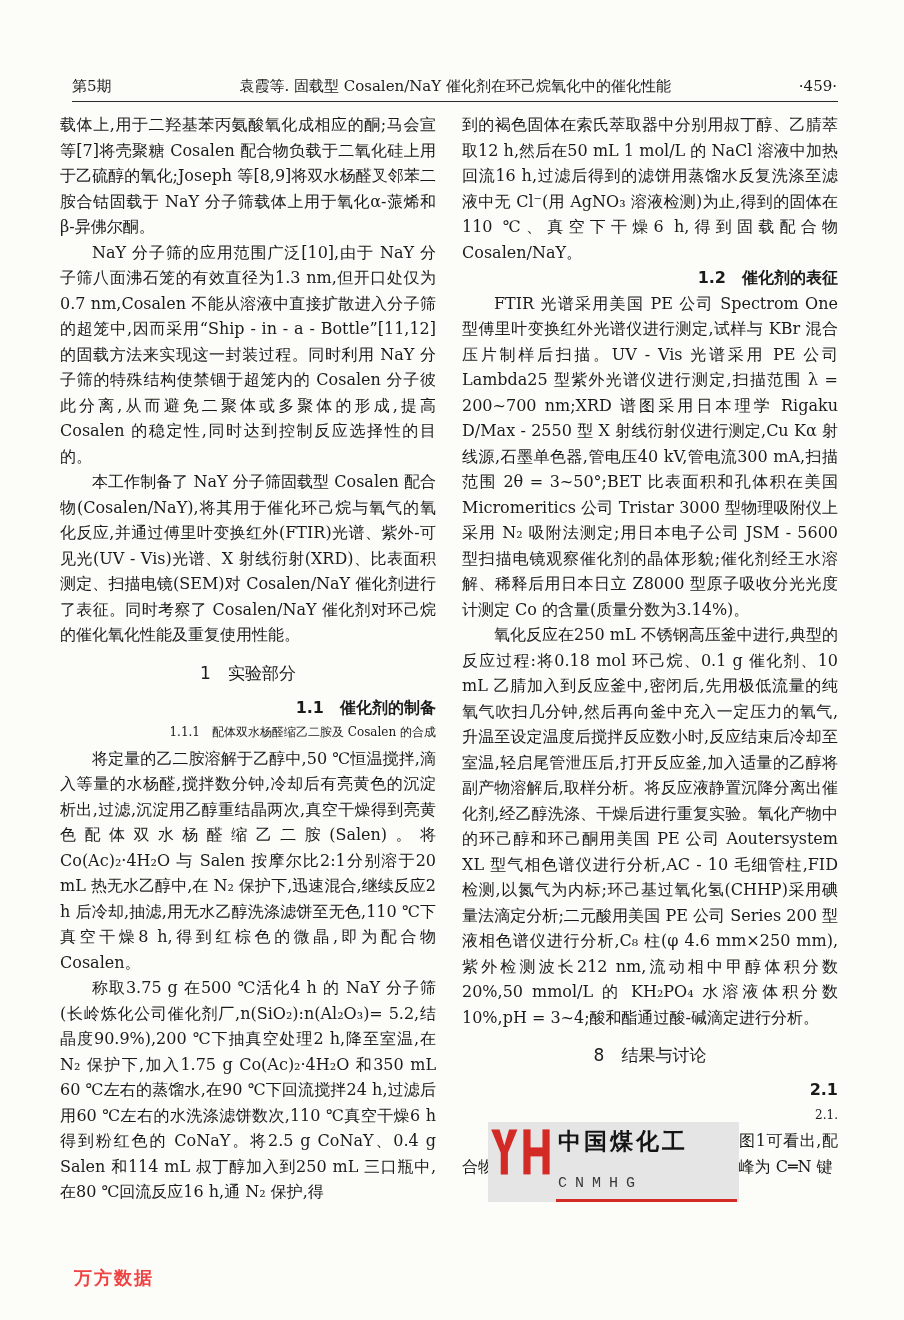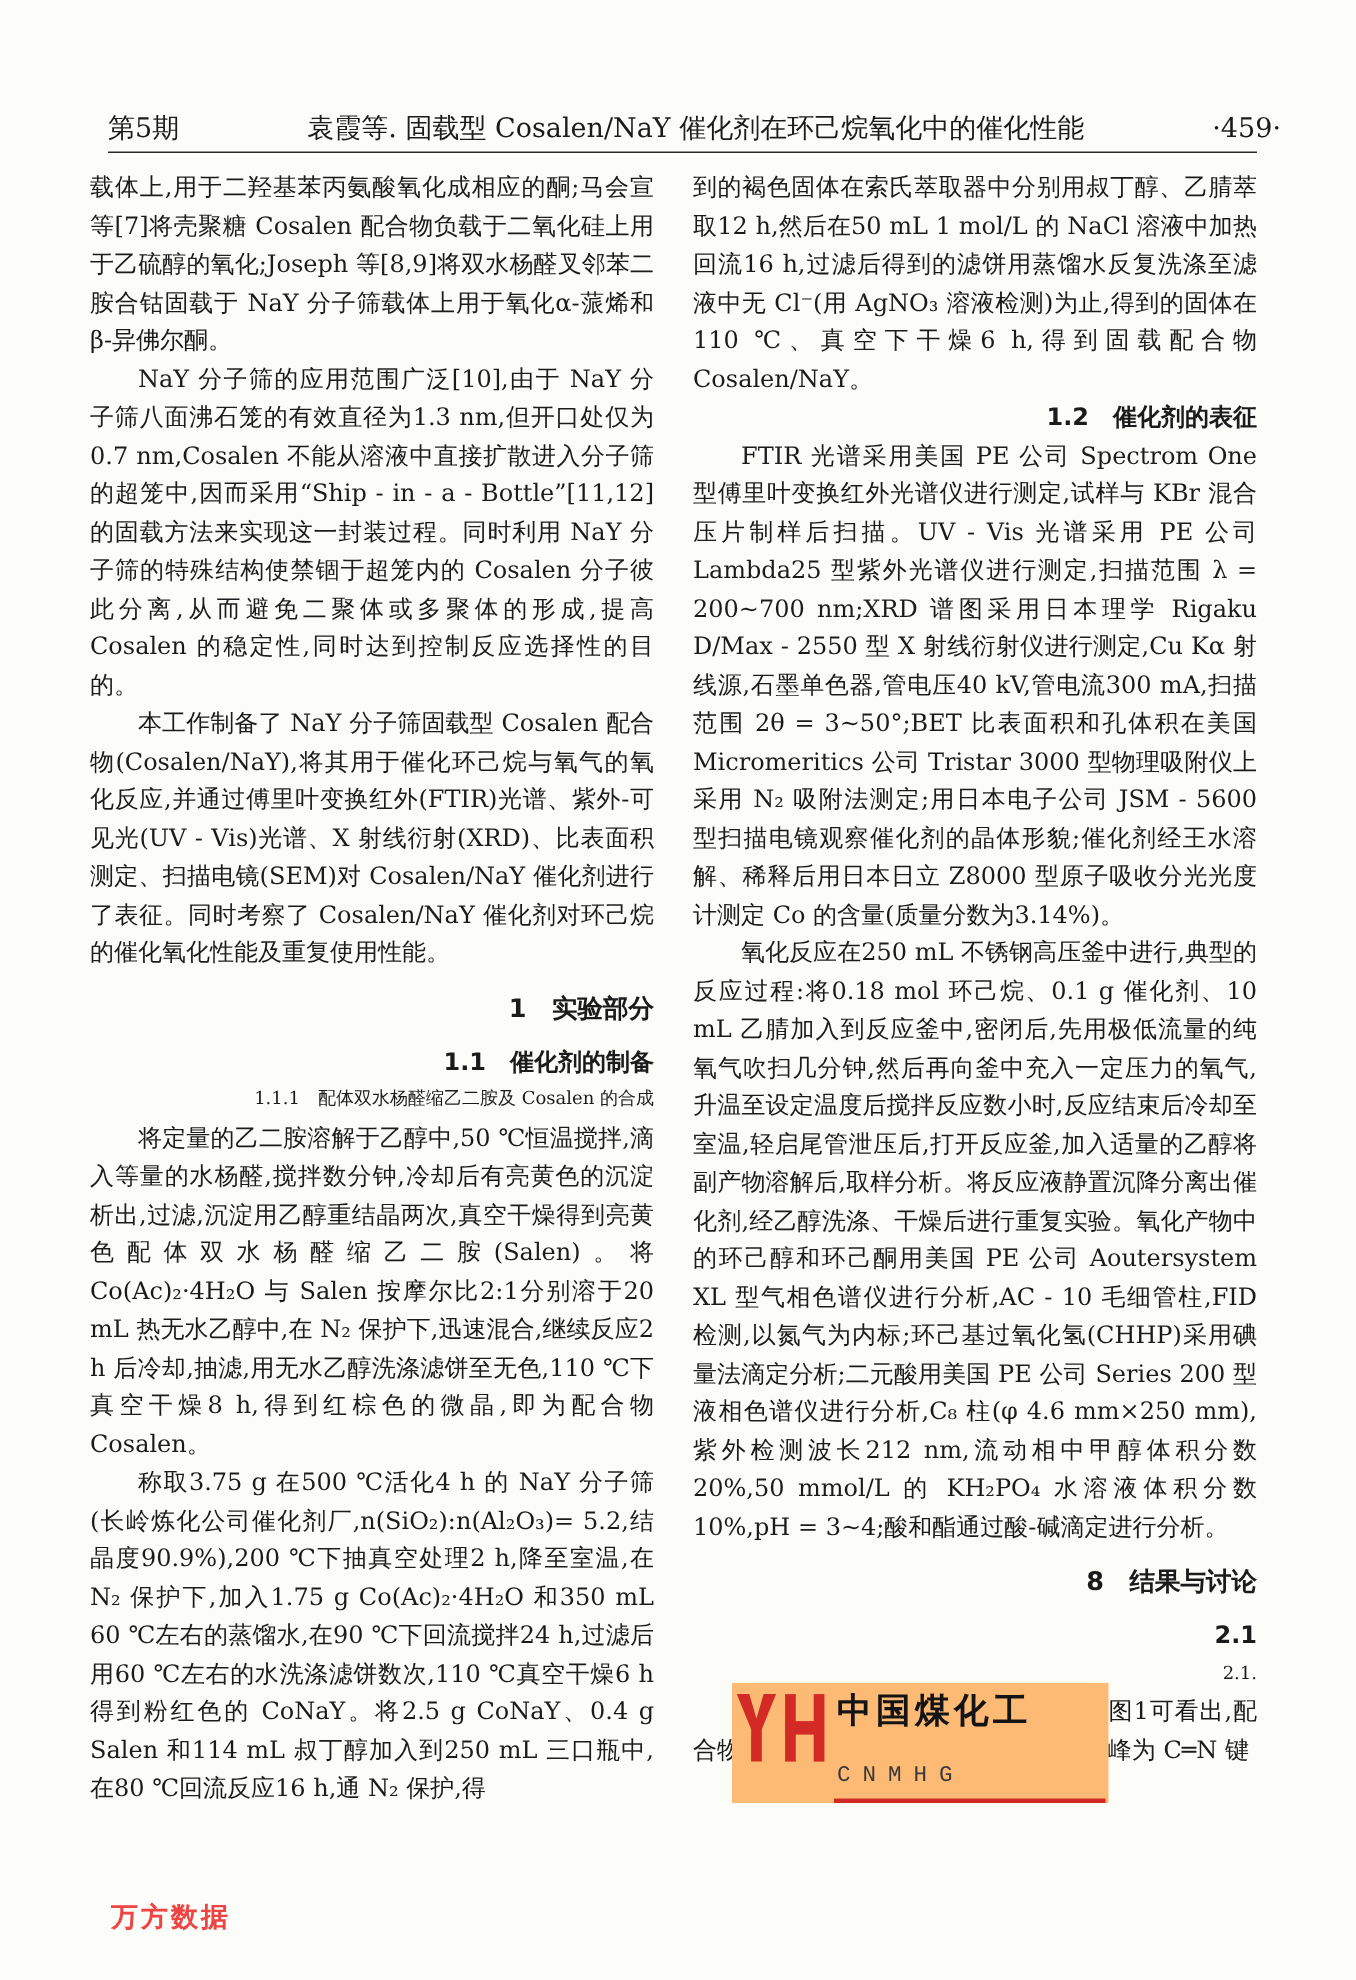--- a/index.html
+++ b/index.html
@@ -4,23 +4,23 @@
 <title>固载型 Cosalen/NaY 催化剂 — p.459</title>
 <style>
   html,body{margin:0;padding:0;background:#e9e7e2;}
   .page{
     position:relative;width:904px;height:1320px;margin:0 auto;
     background:#fcfcf8;color:#1b1b1b;overflow:hidden;
     font-family:"DejaVu Serif","Liberation Serif",serif;
   }
   
   .header{
-    position:absolute;top:78px;left:72px;right:50px;
+    position:absolute;top:78px;left:72px;right:67px;
     display:flex;justify-content:space-between;align-items:baseline;
-    font-size:18px;line-height:16px;
+    font-size:15px;line-height:16px;
   }
   .hdr-title{flex:1;text-align:center;}
   .hdr-issue{white-space:nowrap;}
   .hdr-page{white-space:nowrap;}
   .header-rule{
     position:absolute;top:101px;left:72px;right:66px;
     border-top:1.5px solid #2a2a2a;height:0;
   }
   
   .columns{
@@ -29,35 +29,35 @@
   }
   .col{
     flex:1;min-width:0;
     font-size:16px;line-height:25.5px;
     text-align:justify;
   }
   .col p.para{margin:0;}
   .col p.para.indent{text-indent:2em;}
   .col .h1{
     font-family:"DejaVu Sans","Liberation Sans",sans-serif;
-    font-weight:bold;font-size:17px;line-height:26px;
-    margin:12px 0 9px 0;text-align:right;
+    font-weight:normal;font-size:17px;line-height:26px;
+    margin:12px 0 9px 0;text-align:center;
   }
   .col .h2{
     font-family:"DejaVu Sans","Liberation Sans",sans-serif;
     font-weight:bold;font-size:16px;line-height:25.5px;
     margin:0;text-align:right;
   }
   .col .h3{
     font-size:12px;line-height:25.5px;margin:0;text-align:right;
   }
   
   .watermark{
     position:absolute;left:488px;top:1122px;width:247px;
-    background:#fdba74;padding:2px 2px 0 2px;
+    background:#e5e5e5;padding:2px 2px 0 2px;
   }
   .wm-row{display:flex;align-items:flex-start;gap:6px;}
   .wm-logo{flex:0 0 auto;display:block;}
   .wm-texts{flex:1;padding-top:4px;}
   .wm-cn{
     font-family:"DejaVu Sans","Liberation Sans",sans-serif;
     font-weight:bold;font-size:23px;line-height:26px;
     letter-spacing:3px;color:#141414;white-space:nowrap;
   }
   .wm-en{

